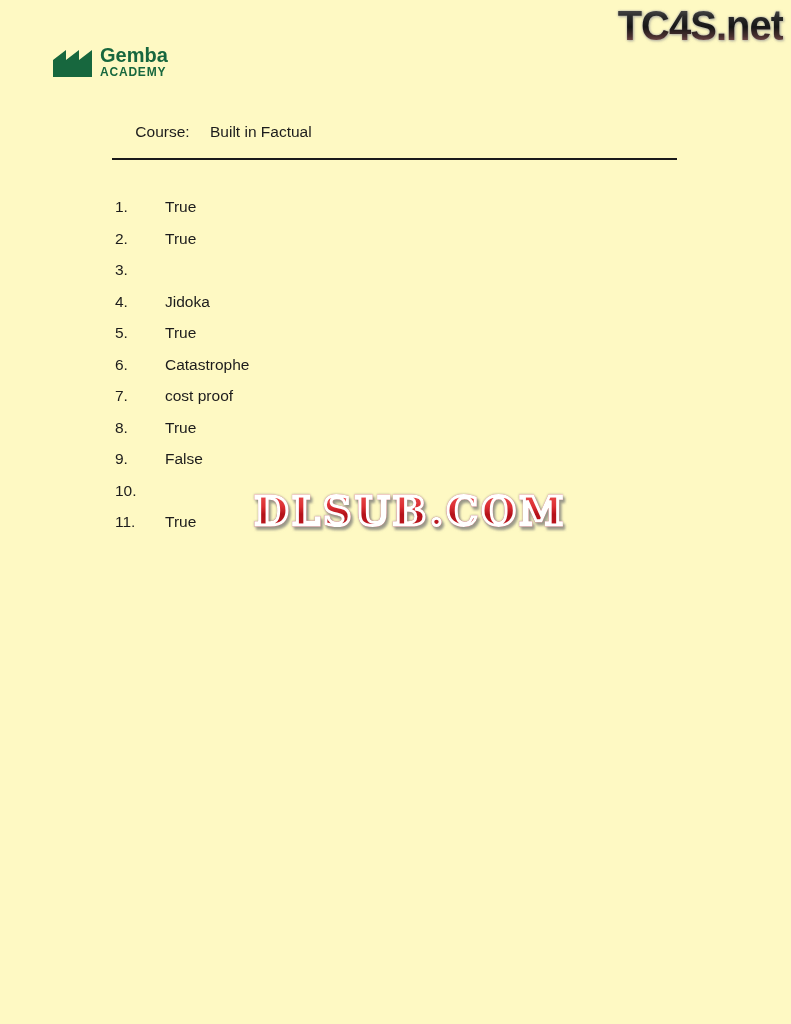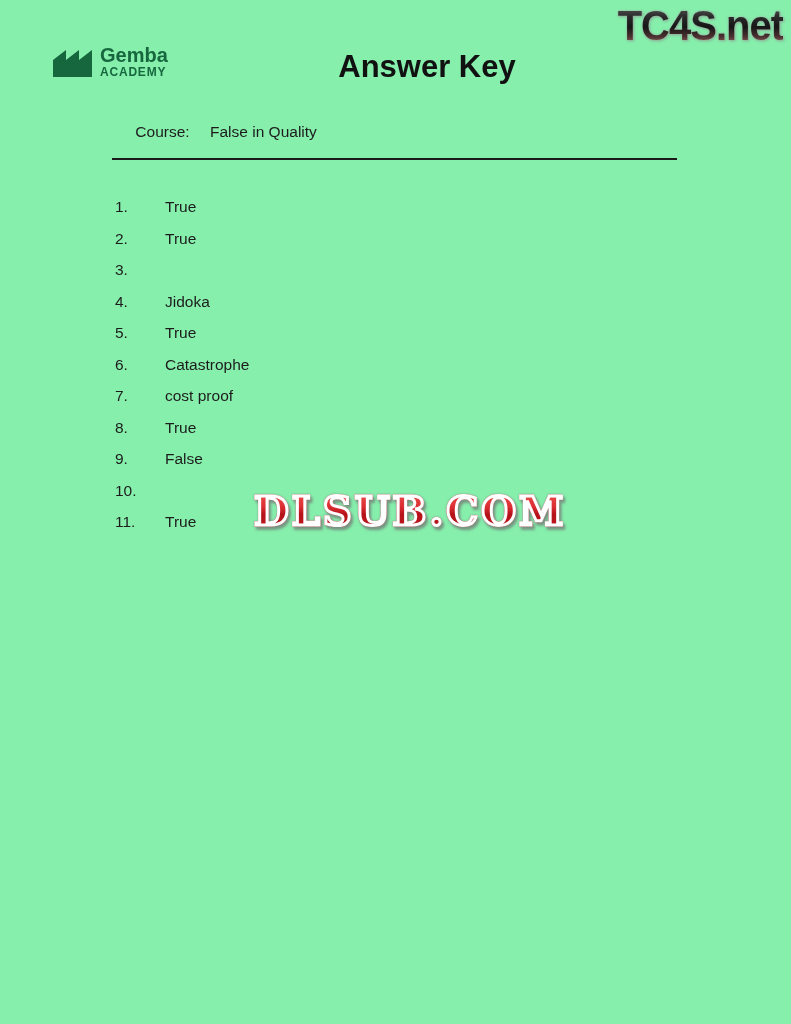--- a/index.html
+++ b/index.html
@@ -2,21 +2,21 @@
 <html><head>
 <meta charset="utf-8">
 <style>
   * { margin: 0; padding: 0; box-sizing: border-box; }
   html, body { background: #ffffff; }
   .page {
     position: relative;
     width: 791px;
     height: 1024px;
     margin: 0 auto;
-    background: #86efac;
+    background: #fef9c3;
     overflow: hidden;
     font-family: "Liberation Sans", sans-serif;
     color: #1c1c1c;
   }
 
   
   .logo {
     position: absolute;
     left: 52px;
     top: 45px;
@@ -150,26 +150,25 @@
       <svg width="44" height="32" viewBox="0 0 44 32">
         <polygon points="1,31 1,14 14,4 14,14 27,4 27,14 40,4 40,14 40,31" fill="#17673e"></polygon>
       </svg>
     </span>
     <span class="logo-text">
       <span class="logo-name">Gemba</span>
       <span class="logo-subname">ACADEMY</span>
     </span>
   </div>
 
-  <div class="page-title">Answer Key</div>
 
   <div class="wm-top">TC4S.net</div>
 
   <div class="course-row">
-    <span class="course-label">Course:</span><span class="course-value">False in Quality</span>
+    <span class="course-label">Course:</span><span class="course-value">Built in Factual</span>
   </div>
   <div class="course-rule"></div>
 
   <div class="answer-list">
     <div class="answer">
       <span class="answer-num">1.</span>
       <span class="answer-text">True</span>
     </div>
     <div class="answer">
       <span class="answer-num">2.</span>

